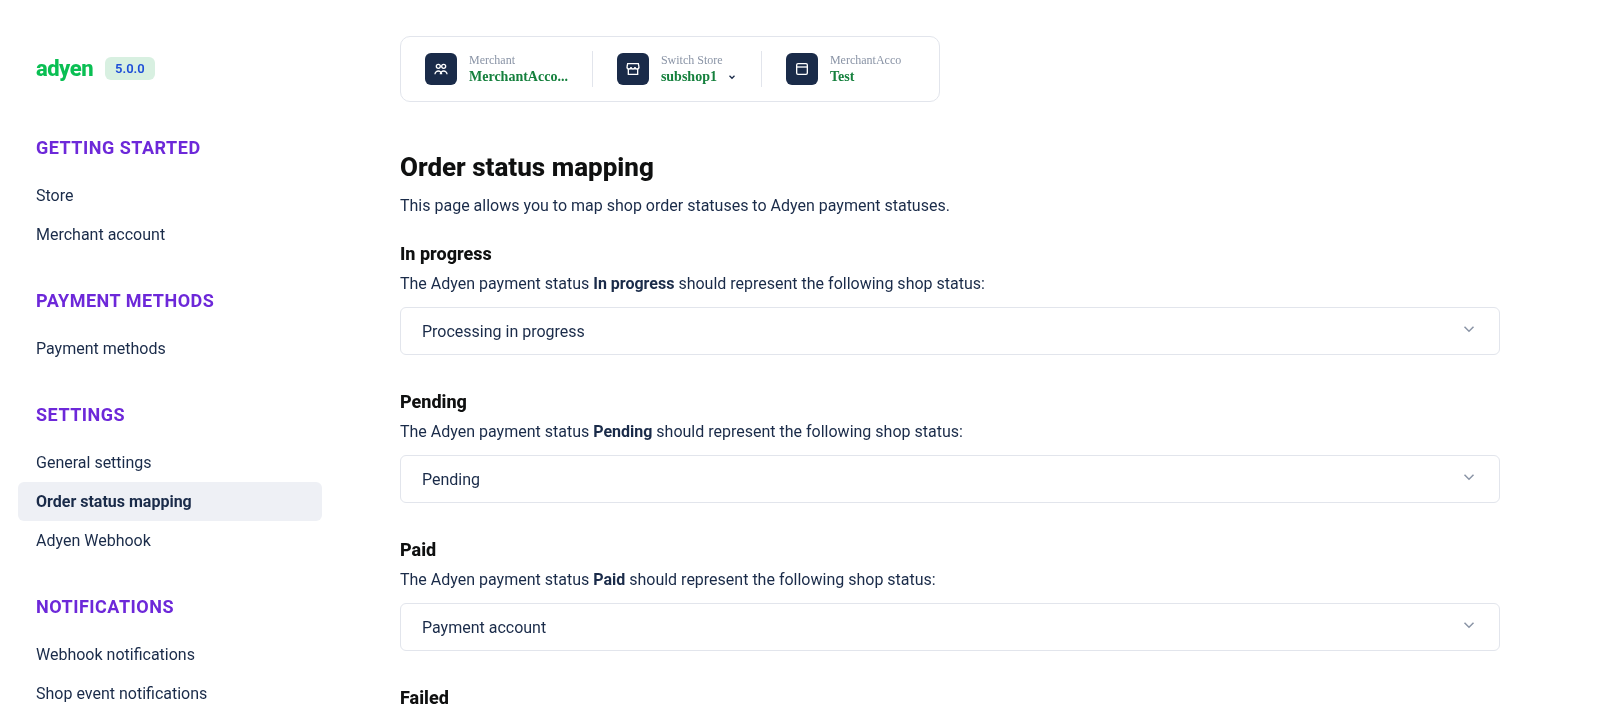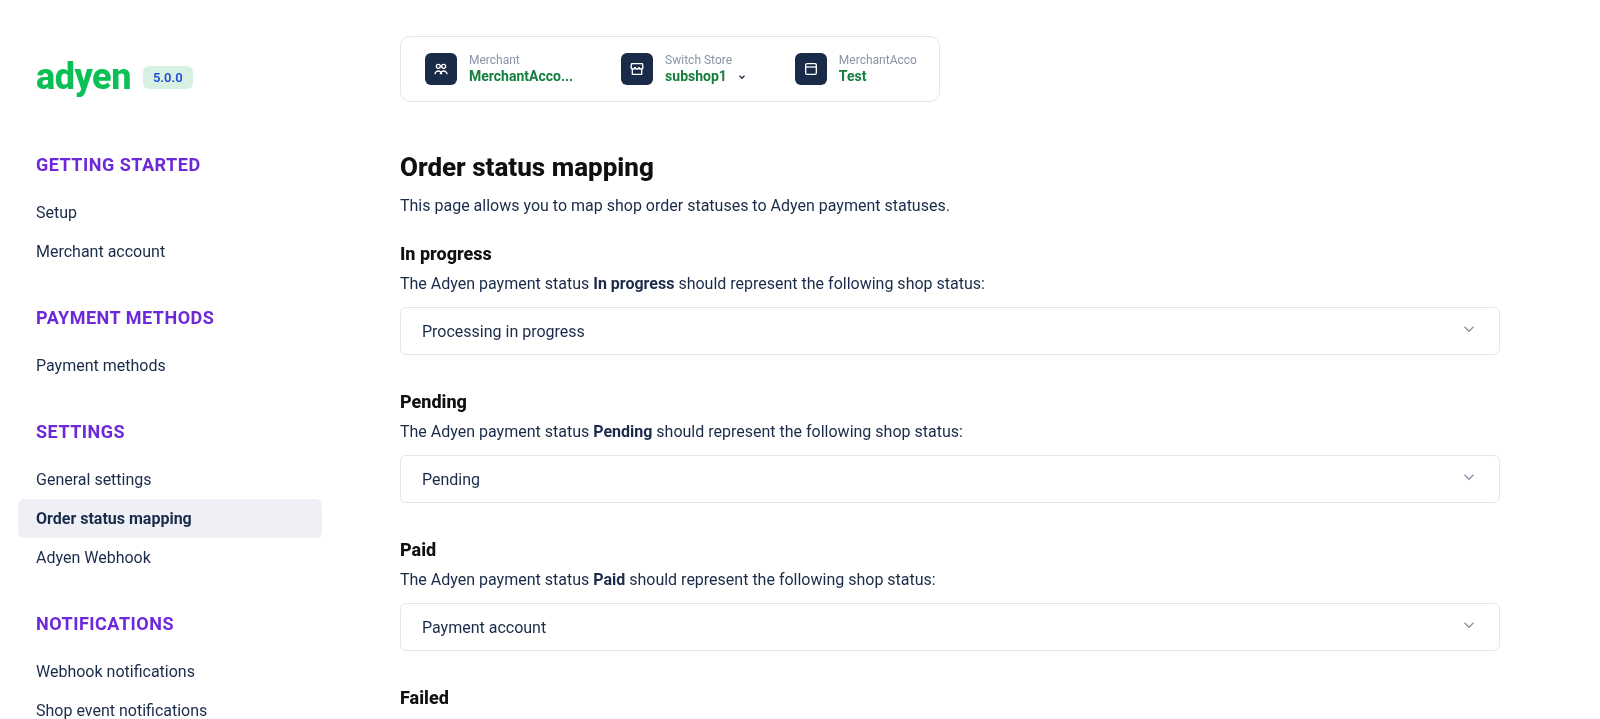--- a/index.html
+++ b/index.html
@@ -14,21 +14,21 @@
       padding: 56px 36px 0 36px;
       flex-shrink: 0;
     }
     .logo-row {
       display: flex;
       align-items: center;
       gap: 12px;
       margin-bottom: 56px;
     }
     .logo {
-      font-size: 36px;
+      font-size: 22px;
       font-weight: 800;
       color: #0abf53;
       letter-spacing: -0.5px;
     }
     .version-badge {
       background: #d8f0e1;
       color: #1d4ed8;
       font-size: 13px;
       font-weight: 600;
       padding: 4px 10px;
@@ -92,20 +92,21 @@
       display: flex;
       align-items: center;
       justify-content: center;
       color: #fff;
       flex-shrink: 0;
     }
     .header-text-col {
       display: flex;
       flex-direction: column;
       line-height: 1.25;
+      font-family: Liberation Serif, serif;
     }
     .header-label {
       font-size: 12px;
       color: #8a94a6;
     }
     .header-value {
       font-size: 14px;
       font-weight: 700;
       color: #15803d;
       white-space: nowrap;
@@ -168,21 +169,21 @@
 
 <aside class="sidebar">
   <div class="logo-row">
     <span class="logo">adyen</span>
     <span class="version-badge">5.0.0</span>
   </div>
   <nav id="nav">
       <div class="nav-section">
         <div class="nav-heading">GETTING STARTED</div>
         <ul class="nav-items">
-          <li class="nav-item">Setup</li>
+          <li class="nav-item">Store</li>
           <li class="nav-item">Merchant account</li>
         </ul>
       </div>
       <div class="nav-section">
         <div class="nav-heading">PAYMENT METHODS</div>
         <ul class="nav-items">
           <li class="nav-item">Payment methods</li>
         </ul>
       </div>
       <div class="nav-section">

